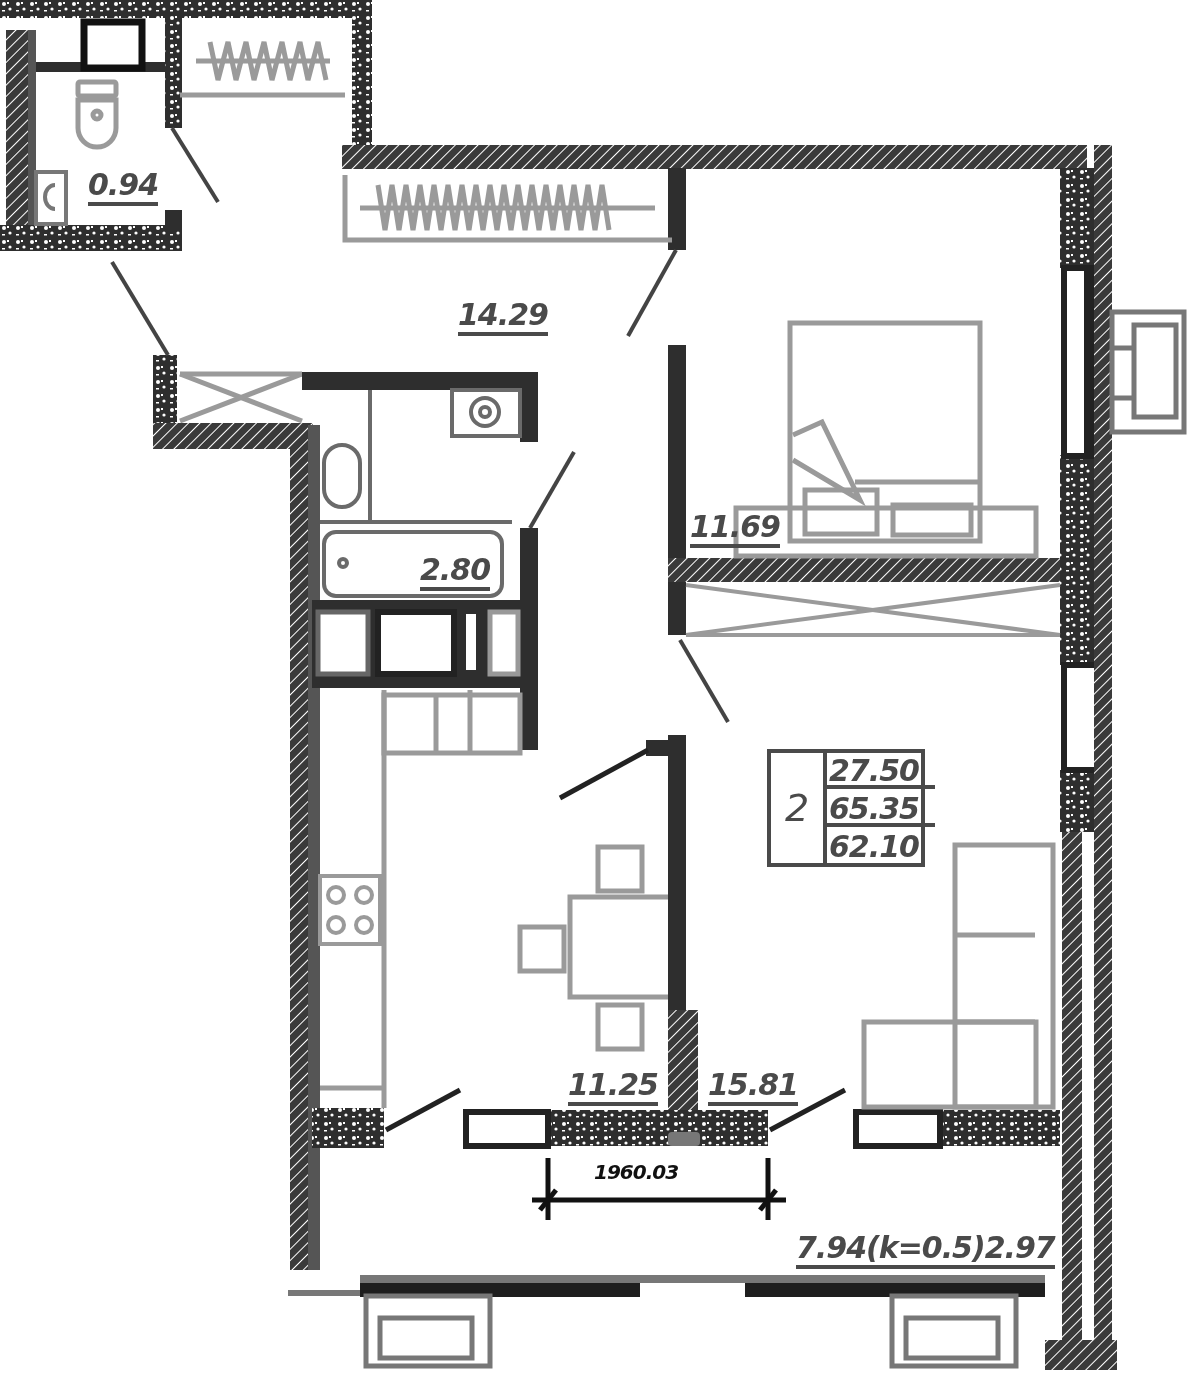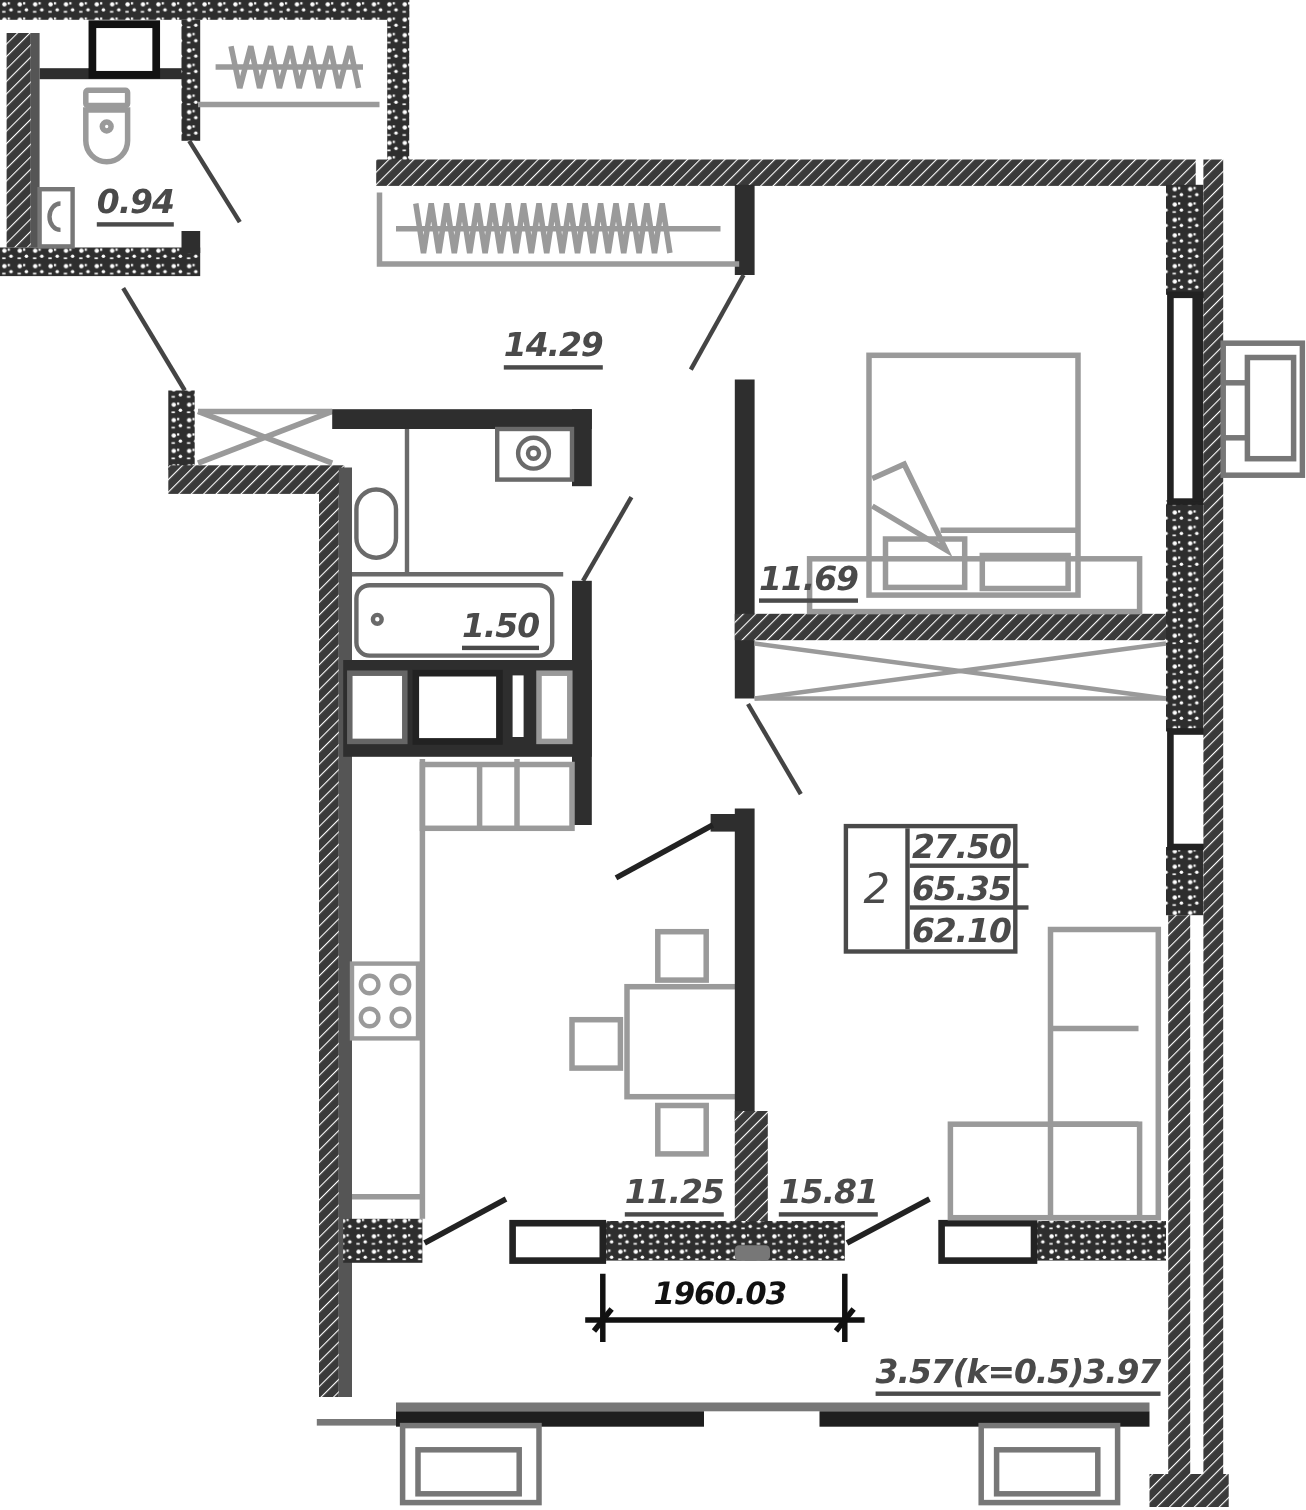--- a/index.html
+++ b/index.html
@@ -1,20 +1,20 @@
 <!DOCTYPE html>
 <html><head>
 <meta charset="utf-8">
 <style>
   html, body { margin: 0; padding: 0; background: #ffffff; }
   body { width: 1187px; height: 1373px; position: relative; overflow: hidden; font-family: "DejaVu Sans", sans-serif; }
   #plan { position: absolute; left: 0; top: 0; width: 1187px; height: 1373px; }
   .lbl { position: absolute; font-family: "DejaVu Sans", sans-serif; font-style: italic; font-weight: bold; color: #4a4a4a; font-size: 30px; letter-spacing: -1px; line-height: 1; white-space: nowrap; }
   .lbl.ul { border-bottom: 4px solid #4a4a4a; padding-bottom: 2px; }
-  .lbl.dim { color: #111111; font-size: 28px; }
+  .lbl.dim { color: #111111; font-size: 20px; }
   .summary { position: absolute; left: 767px; top: 749px; width: 158px; height: 118px; border: 4px solid #4a4a4a; box-sizing: border-box; background: #fff; }
   .summary .rooms { position: absolute; left: 0; top: 0; width: 52px; height: 110px; border-right: 4px solid #4a4a4a; display: flex; align-items: center; justify-content: center; font-style: italic; font-size: 38px; color: #4a4a4a; }
   .summary .cell { position: absolute; left: 56px; width: 108px; height: 36px; font-style: italic; font-weight: bold; font-size: 30px; color: #4a4a4a; letter-spacing: -1px; line-height: 36px; padding-left: 2px; box-sizing: border-box; }
   .summary .c1 { top: 0; border-bottom: 4px solid #4a4a4a; }
   .summary .c2 { top: 38px; border-bottom: 4px solid #4a4a4a; }
   .summary .c3 { top: 76px; }
 </style>
 </head>
 <body>
 
@@ -208,25 +208,25 @@
     <line x1="532" y1="1200" x2="786" y2="1200"></line>
     <line x1="548" y1="1158" x2="548" y2="1220"></line>
     <line x1="768" y1="1158" x2="768" y2="1220"></line>
     <line x1="540" y1="1210" x2="556" y2="1190"></line>
     <line x1="760" y1="1210" x2="776" y2="1190"></line>
   </g>
 </svg>
 
 <div class="lbl ul" style="left:88px;top:170px;">0.94</div>
 <div class="lbl ul" style="left:458px;top:300px;text-align:right;">14.29</div>
-<div class="lbl ul" style="left:420px;top:555px;">1.50</div>
+<div class="lbl ul" style="left:420px;top:555px;">2.80</div>
 <div class="lbl ul" style="left:690px;top:468px;margin-top:44px;">11.69</div>
 <div class="lbl ul" style="left:568px;top:1070px;">11.25</div>
 <div class="lbl ul" style="left:708px;top:1070px;">15.81</div>
-<div class="lbl ul" style="left:796px;top:1233px;">3.57(k=0.5)3.97</div>
+<div class="lbl ul" style="left:796px;top:1233px;">7.94(k=0.5)2.97</div>
 <div class="lbl dim" style="left:594px;top:1162px;">1960.03</div>
 
 <div class="summary">
   <div class="rooms">2</div>
   <div class="cell c1">27.50</div>
   <div class="cell c2">65.35</div>
   <div class="cell c3">62.10</div>
 </div>
 
 </body></html>

